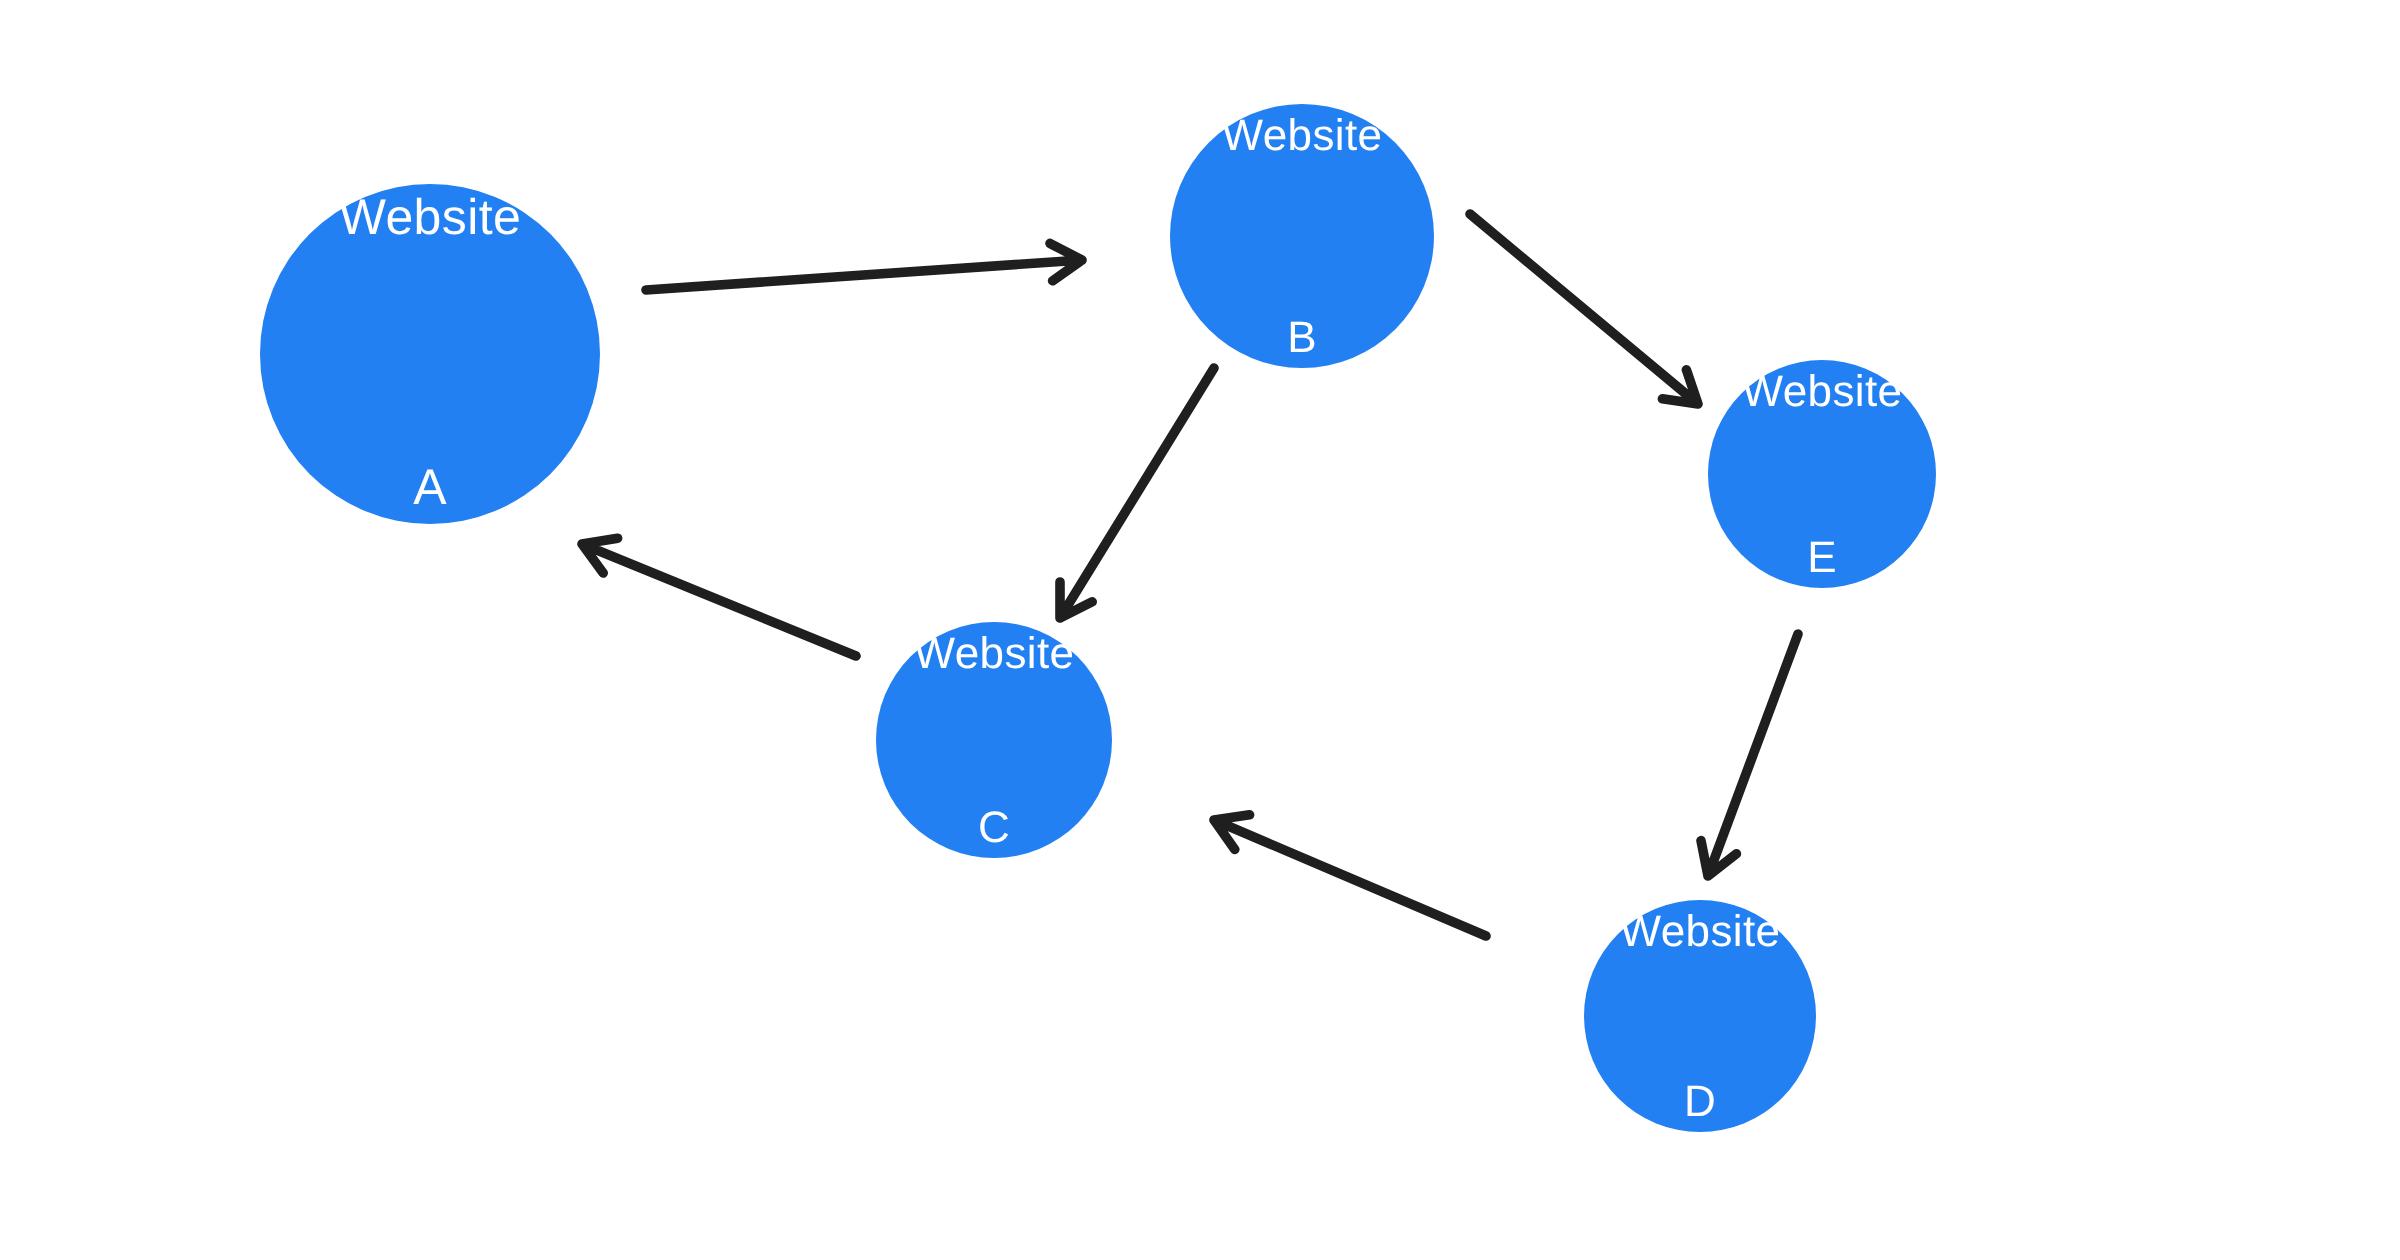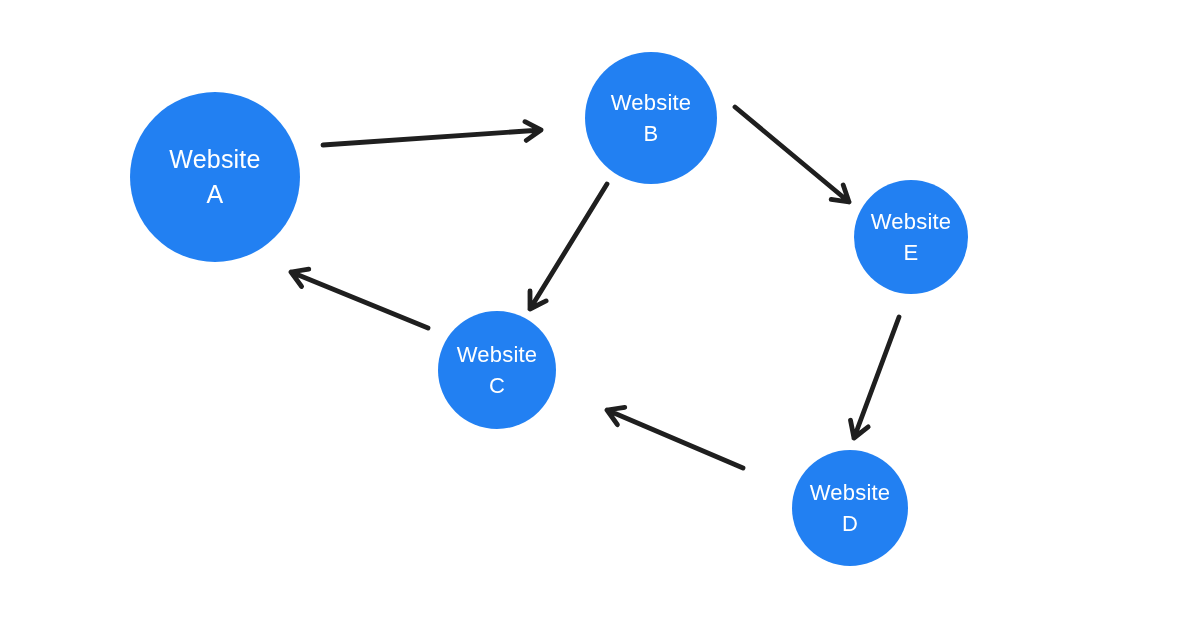--- a/index.html
+++ b/index.html
@@ -31,21 +31,21 @@
     top: 0;
     width: 1200px;
     height: 630px;
   }
   .node {
     position: absolute;
     border-radius: 50%;
     display: flex;
     flex-direction: column;
     align-items: center;
-    justify-content: center;
+    justify-content: space-between;
     text-align: center;
     color: #ffffff;
   }
   .node span {
     display: block;
     font-size: 22px;
     line-height: 1.42;
     font-weight: 400;
     letter-spacing: 0.2px;
   }

